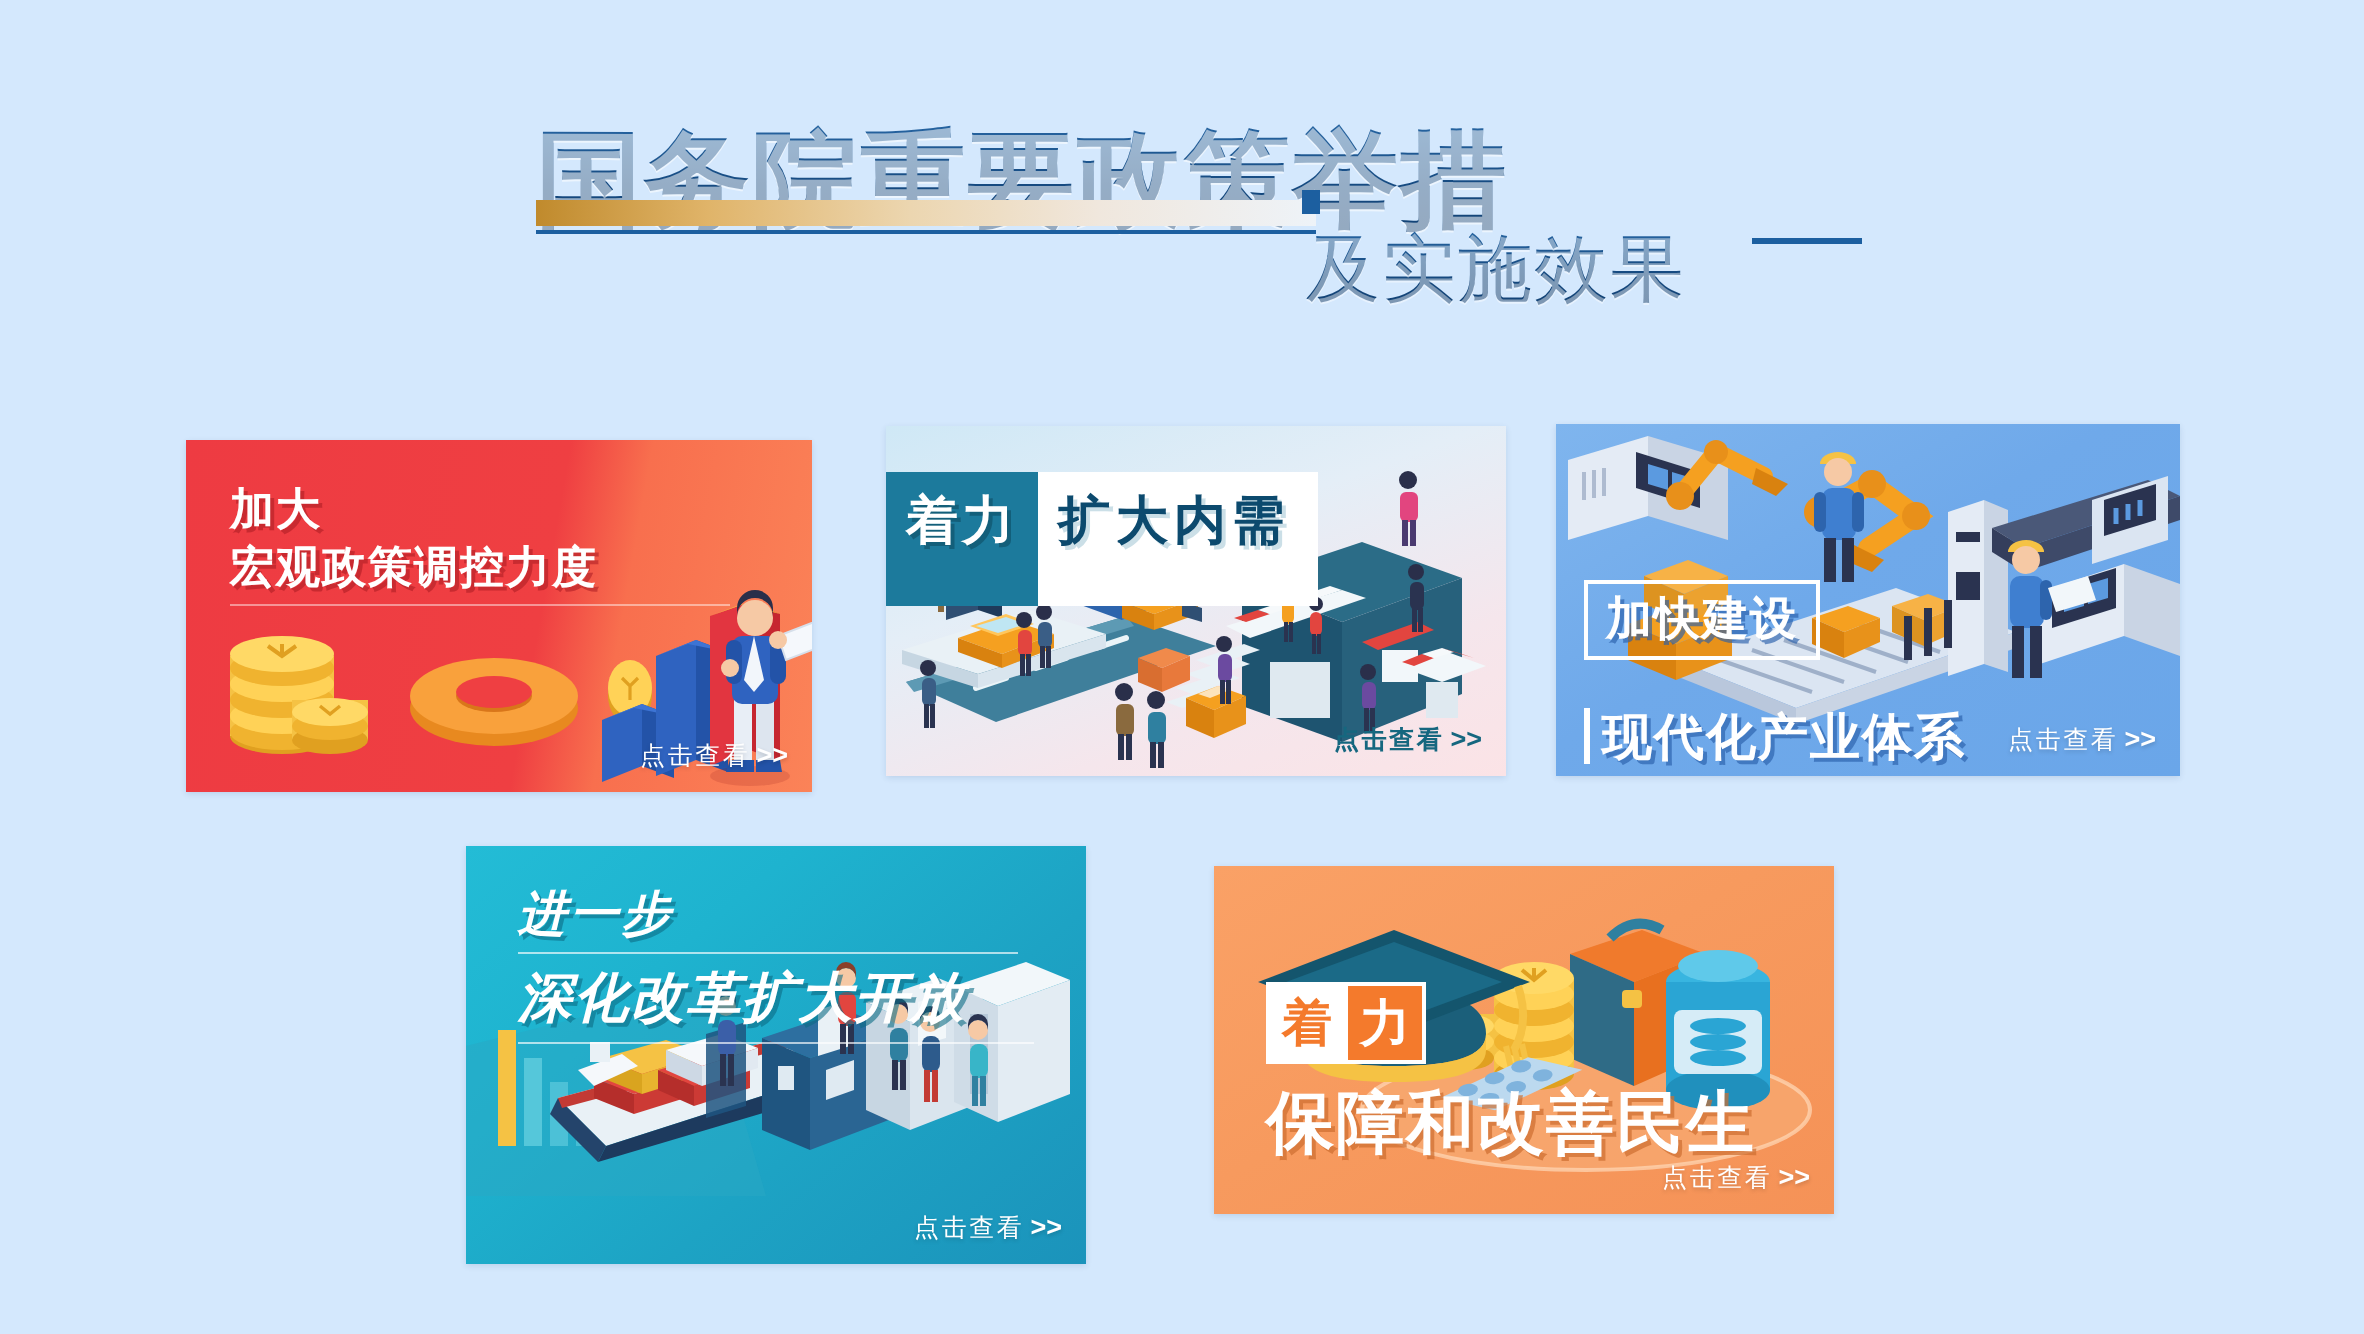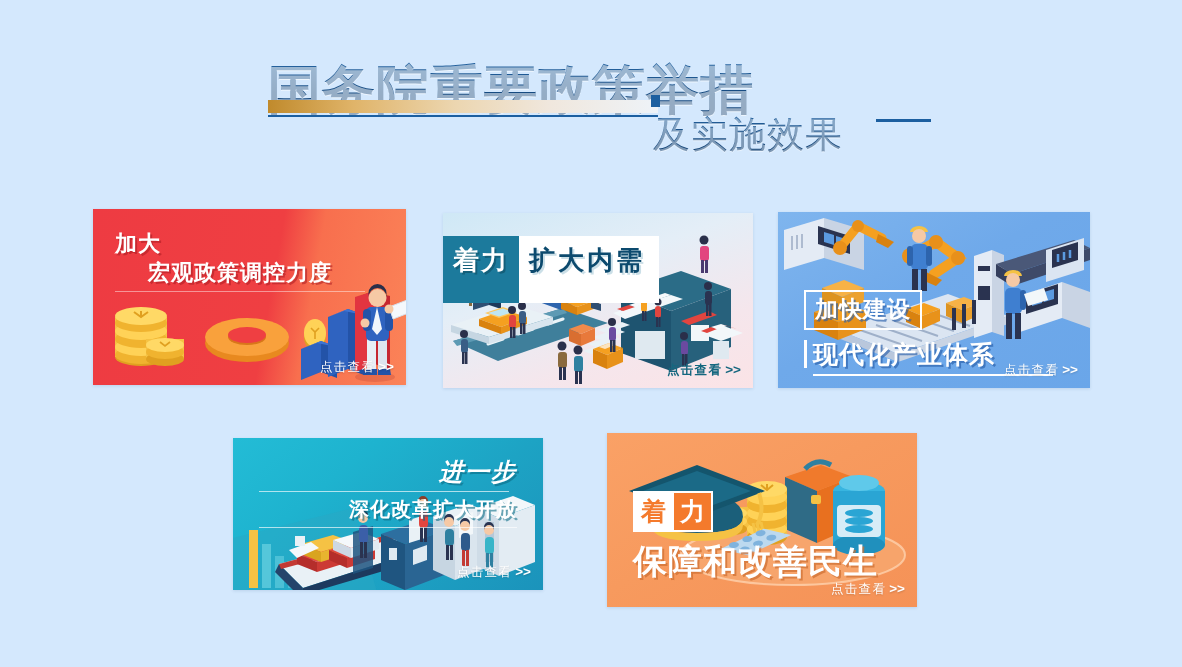--- a/index.html
+++ b/index.html
@@ -46,60 +46,60 @@
   }
   .card-title { position: absolute; z-index: 6; }
   .cta {
     position: absolute; z-index: 7; right: 12px; bottom: 9px;
     color: #ffffff; font-size: 12.5px; letter-spacing: 1.3px;
     text-shadow: 0 1px 2px rgba(0,0,0,0.18); white-space: nowrap; margin-left: 20px;
   }
   .cta .arrows { font-weight: bold; letter-spacing: 0px; margin-left: 3px; font-size: 13.5px; }
 
   
-  #card1 { left: 93px; top: 209px; width: 313px; height: 176px;
+  #card1 { left: 93px; top: 220px; width: 313px; height: 176px;
            background: linear-gradient(100deg, #ee3b42 0%, #ef3f42 56%, #f86f4e 68%, #fb8358 100%); }
   #card1 .card-title { left: 22px; top: 22px; }
   #card1 .t-l1 { font-size: 22px; font-weight: bold; color:#fff; letter-spacing:1px;
                  text-shadow: 2px 2px 0 rgba(170,28,34,0.55); line-height: 1.22; }
   #card1 .t-l2 { font-size: 22px; font-weight: bold; color:#fff; letter-spacing:1px;
-                 text-shadow: 2px 2px 0 rgba(170,28,34,0.55); line-height: 1.32; text-align: center; }
+                 text-shadow: 2px 2px 0 rgba(170,28,34,0.55); line-height: 1.32; }
   #card1 .rule { margin-top: 4px; width: 250px; height: 1px; background: rgba(255,255,255,0.45); }
 
   
   #card2 { left: 443px; top: 213px; width: 310px; height: 175px;
            background: linear-gradient(160deg, #cfe8f6 0%, #e4eef7 38%, #f5e6ec 72%, #fbe3e6 100%); }
   #card2 .card-title { left: -8px; top: 23px; display: flex; align-items: stretch; }
   #card2 .seg-a { background:#1c7a9c; color:#fff; font-size:26px; font-weight:bold; letter-spacing:2px;
                   padding: 7px 10px 25px 18px; text-shadow: 2px 2px 0 rgba(13,72,94,0.55); }
   #card2 .seg-b { background:#ffffff; color:#0c4a6e; font-size:26px; font-weight:bold; letter-spacing:3px;
                   padding: 7px 14px 7px 10px; text-shadow: 2px 2px 0 rgba(190,215,225,0.8); }
   #card2 .cta { color:#15677f; text-shadow:none; font-weight:bold; }
 
   
   #card3 { left: 778px; top: 212px; width: 312px; height: 176px;
            background: linear-gradient(150deg, #7fb5ee 0%, #6fa9ea 45%, #6aa6e9 100%); }
-  #card3 .card-title { left: 26px; top: 78px; }
+  #card3 .card-title { left: 14px; top: 78px; }
   #card3 .boxed { display:inline-block; border: 2px solid #ffffff; padding: 2px 9px 3px 9px; }
   #card3 .boxed span { font-size: 23px; font-weight: bold; color:#fff; letter-spacing:1px;
                        text-shadow: 2px 2px 0 rgba(42,96,170,0.65); }
-  #card3 .line2wrap { margin-top: 8px; position: relative; padding-left: 9px; }
+  #card3 .line2wrap { margin-top: 22px; position: relative; padding-left: 9px; }
   #card3 .vbar { position:absolute; left:0; top:2px; width:3px; height: 28px; background:#fff; }
   #card3 .t-l2 { font-size: 25px; font-weight: bold; color:#fff; letter-spacing:1px;
                  text-shadow: 2px 2px 0 rgba(42,96,170,0.65); }
   #card3 .rule { margin-top: 3px; width: 240px; height: 2px; background: #ffffff; }
 
   
-  #card4 { left: 233px; top: 438px; width: 310px; height: 152px;
-           background: linear-gradient(140deg, #23bcd6 0%, #1eb3cf 30%, #1da3c4 62%, #1b93bb 100%); text-align: right; }
+  #card4 { left: 233px; top: 423px; width: 310px; height: 209px;
+           background: linear-gradient(140deg, #23bcd6 0%, #1eb3cf 30%, #1da3c4 62%, #1b93bb 100%); }
   #card4 .card-title { left: 26px; top: 18px; }
   #card4 .t-l1 { font-size: 24px; font-weight: bold; color:#fff; font-style: italic; letter-spacing:2px;
                  text-shadow: 2px 2px 0 rgba(12,108,133,0.6); }
   #card4 .rule-a { margin-top: 3px; width: 250px; height: 1px; background: rgba(255,255,255,0.65); }
-  #card4 .t-l2 { margin-top: 4px; font-size: 20px; font-weight: bold; color:#fff; 
+  #card4 .t-l2 { margin-top: 4px; font-size: 27px; font-weight: bold; color:#fff; font-style: italic;
                  letter-spacing:1px; text-shadow: 2px 2px 0 rgba(12,108,133,0.6); }
   #card4 .rule-b { margin-top: 4px; width: 258px; height: 1px; background: rgba(255,255,255,0.65); }
 
   
   #card5 { left: 607px; top: 433px; width: 310px; height: 174px;
            background: linear-gradient(150deg, #faa166 0%, #f79a5e 45%, #f59257 100%); }
   #card5 .card-title { left: 26px; top: 58px; }
   #card5 .pair { display:flex; align-items:stretch; }
   #card5 .ch-a { background:#ffffff; color:#f47a2c; font-size:25px; font-weight:bold;
                  padding: 2px 6px; border: 2px solid #fff; }

